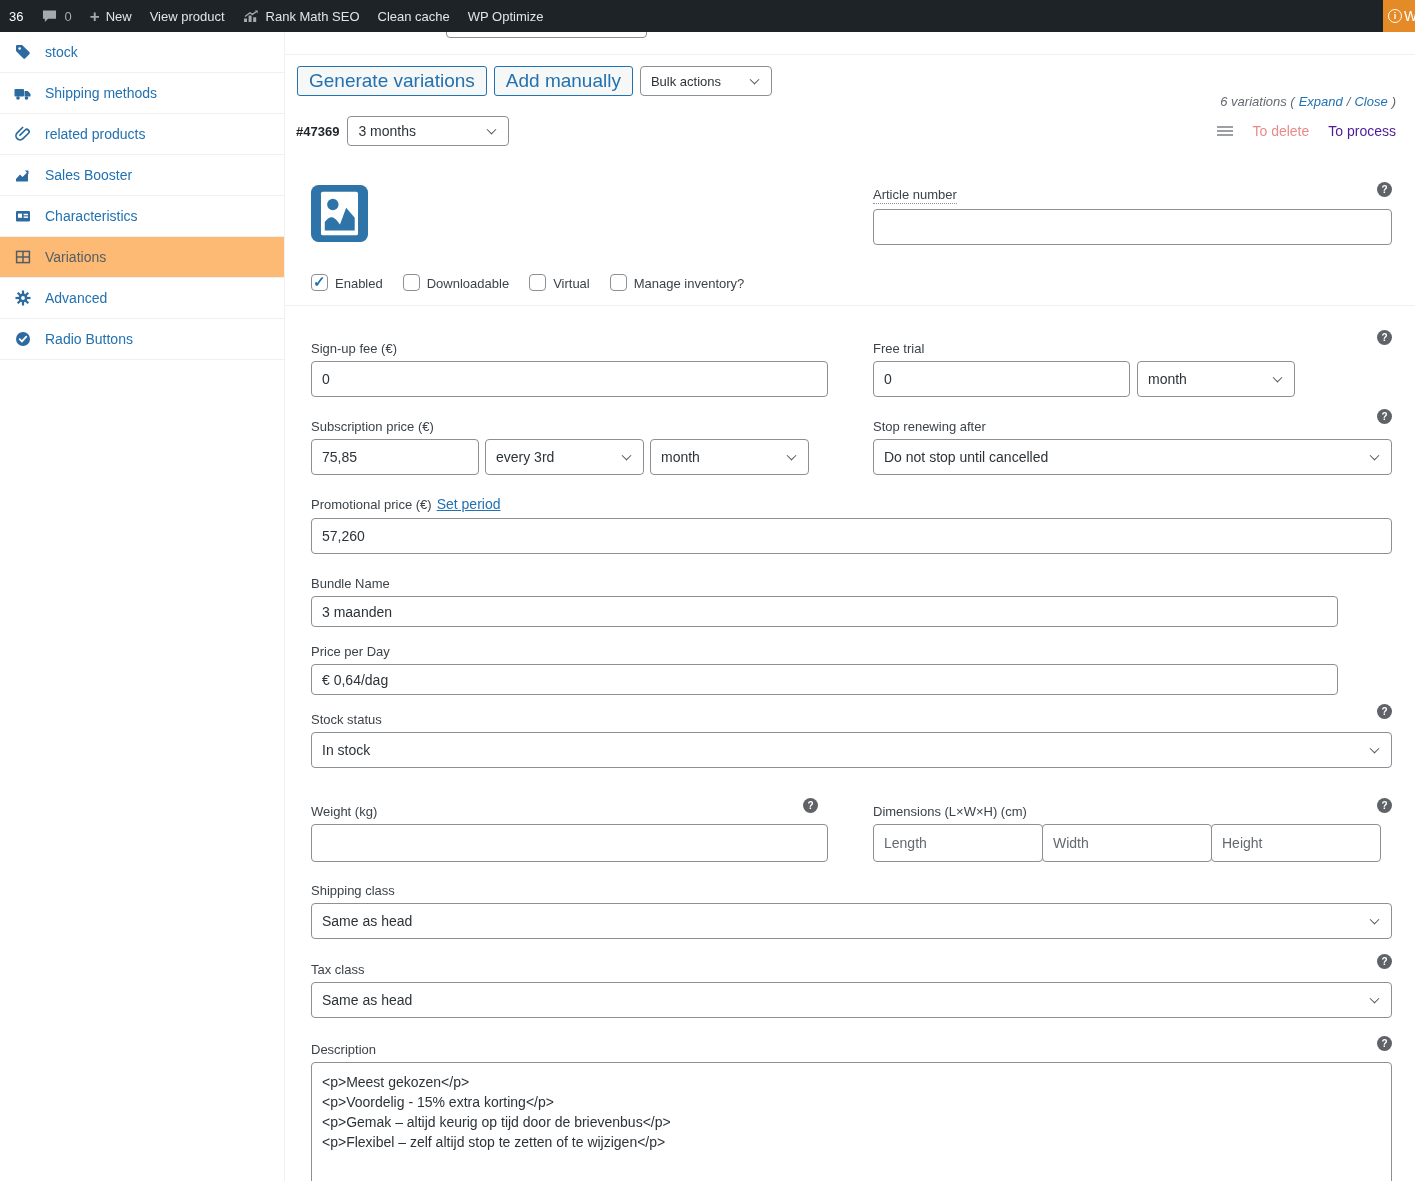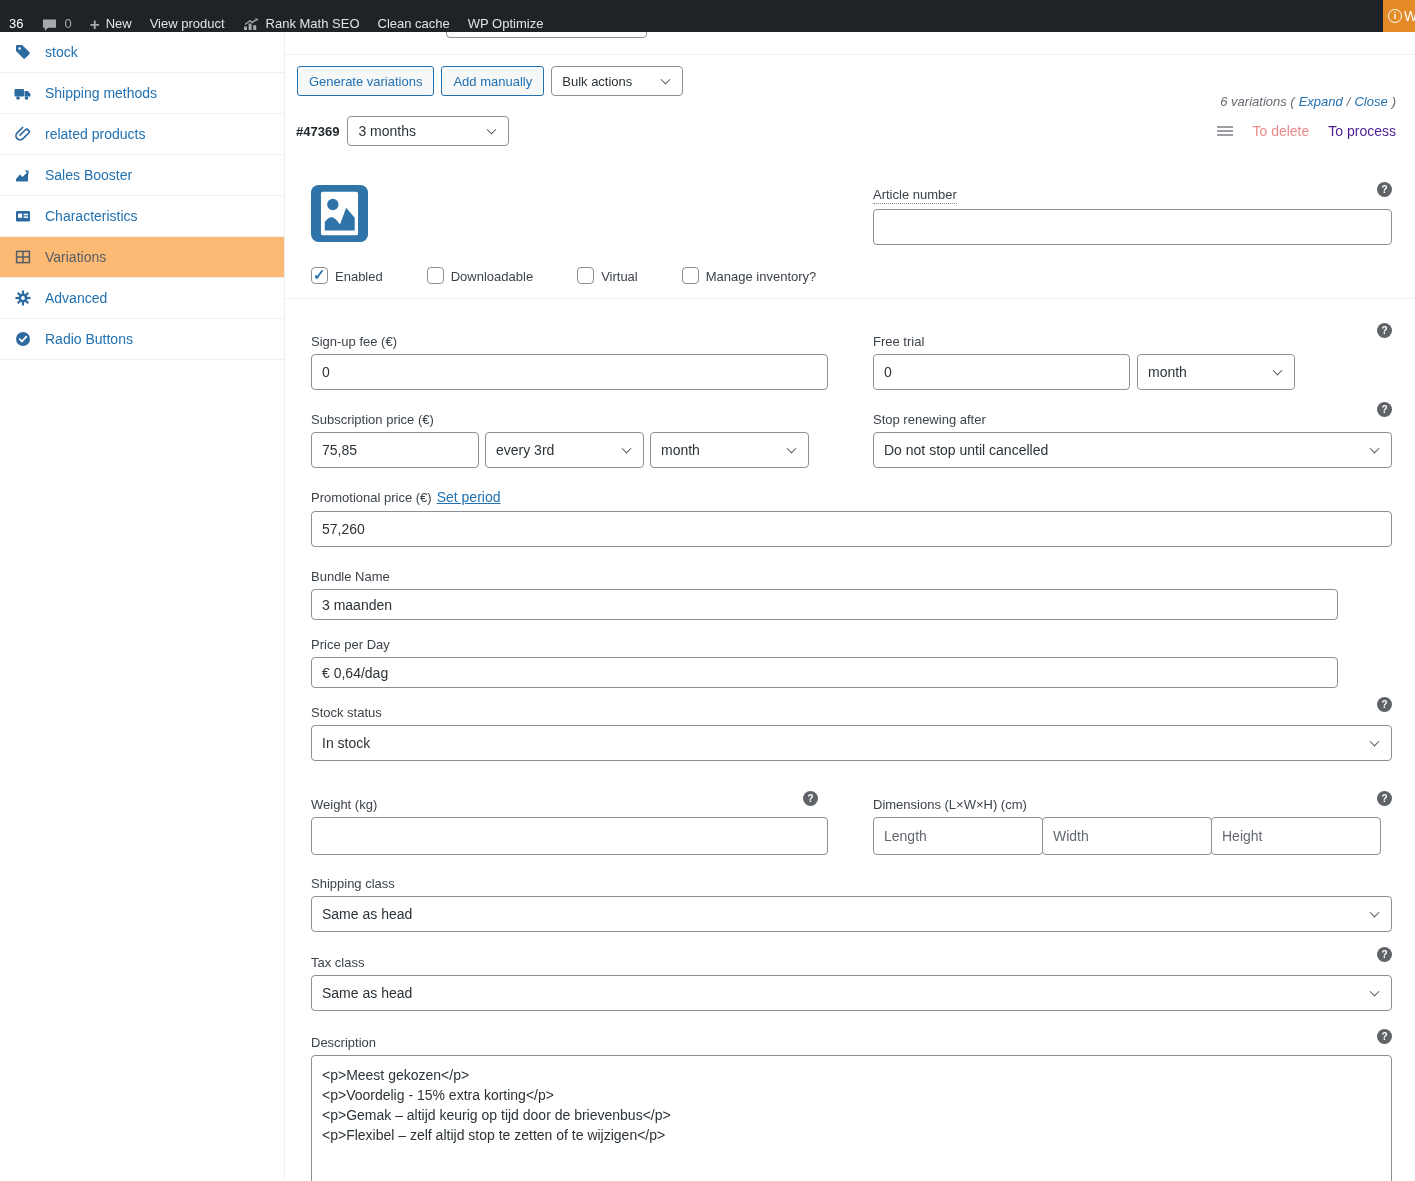--- a/index.html
+++ b/index.html
@@ -7,21 +7,21 @@
   body {
     width:1415px; height:1181px; position:relative; overflow:hidden;
     background:#fff; font-family:"Liberation Sans", sans-serif; color:#3c434a;
   }
 
   
   .admin-bar {
     position:absolute; top:0; left:0; right:0; height:32px; background:#1d2327;
     display:flex; align-items:center; z-index:20; font-size:13px; color:#e2e4e7;
   }
-  .ab-item { display:flex; align-items:flex-start; gap:6px; padding:16px 9px; height:32px; cursor:pointer; white-space:nowrap; }
+  .ab-item { display:flex; align-items:center; gap:6px; padding:4px 9px; height:32px; cursor:pointer; white-space:nowrap; }
   .ab-count { color:#fff; }
   .ab-num0 { color:#a7aaad; }
   .plus-icon::before { content:"+"; font-size:17px; font-weight:bold; color:#a7aaad; line-height:1; }
   .ab-notice {
     position:absolute; right:0; top:0; width:32px; height:32px; background:#e48a26;
     color:#fff; display:flex; align-items:center; gap:2px; padding-left:5px; overflow:hidden; cursor:pointer;
   }
   .info-icon { width:14px; height:14px; min-width:14px; border:1.6px solid #fff; border-radius:50%;
     display:flex; align-items:center; justify-content:center; font-size:9px; font-weight:bold; font-style:normal; }
   .ab-notice-text { font-size:14px; }
@@ -45,21 +45,21 @@
   .s-icon { width:17px; height:17px; display:flex; align-items:center; justify-content:center; }
   .s-icon svg { display:block; }
 
   
   .main { flex:1; position:relative; background:#fff; }
   .top-strip { height:23px; border-bottom:1px solid #f0f0f1; }
 
   .toolbar { display:flex; align-items:center; padding:11px 19px 0 12px; height:41px; }
   .btn {
     border:1px solid #2271b1; color:#2271b1; background:#f6f7f7; border-radius:3px;
-    height:30px; padding:0 11px; font-size:13px; font-family:inherit; cursor:pointer; margin-right:7px;
+    height:30px; padding:0 11px; font-size:19px; font-family:inherit; cursor:pointer; margin-right:7px;
   }
   .sel {
     position:relative; border:1px solid #8c8f94; border-radius:4px; background:#fff;
     display:flex; align-items:center; padding:0 32px 0 10px; font-size:14px; color:#2c3338; cursor:pointer;
   }
   .sel .chev {
     position:absolute; right:13px; top:50%; width:7px; height:7px;
     border-right:1.8px solid #50575e; border-bottom:1.8px solid #50575e;
     transform:translateY(-70%) rotate(45deg);
   }
@@ -96,21 +96,21 @@
     position:absolute; right:0; top:-4px; width:15px; height:15px; border-radius:50%;
     background:#5f6368; color:#fff; font-size:10px; font-weight:bold;
     display:flex; align-items:center; justify-content:center; cursor:pointer;
   }
   .help::before { content:"?"; }
 
   .row-img { display:flex; justify-content:space-between; }
   .img-ph { width:57px; height:57px; cursor:pointer; }
   .article-col { width:519px; position:relative; }
 
-  .checkbox-row { display:flex; align-items:flex-start; gap:44px; margin-top:22px; }
+  .checkbox-row { display:flex; align-items:flex-start; gap:20px; margin-top:29px; }
   .cb-item { display:flex; align-items:flex-end; gap:7px; font-size:13px; color:#3c434a; }
   .cb {
     appearance:none; -webkit-appearance:none; width:17px; height:17px; margin:0;
     border:1px solid #8c8f94; border-radius:4px; background:#fff; position:relative; cursor:pointer;
   }
   .cb:checked::after {
     content:"✓"; position:absolute; top:-2px; left:1px; color:#2271b1; font-size:15px; font-weight:bold;
   }
   .divider-full { border-bottom:1px solid #f0f0f1; margin:14px -23px 0 -26px; }
 

